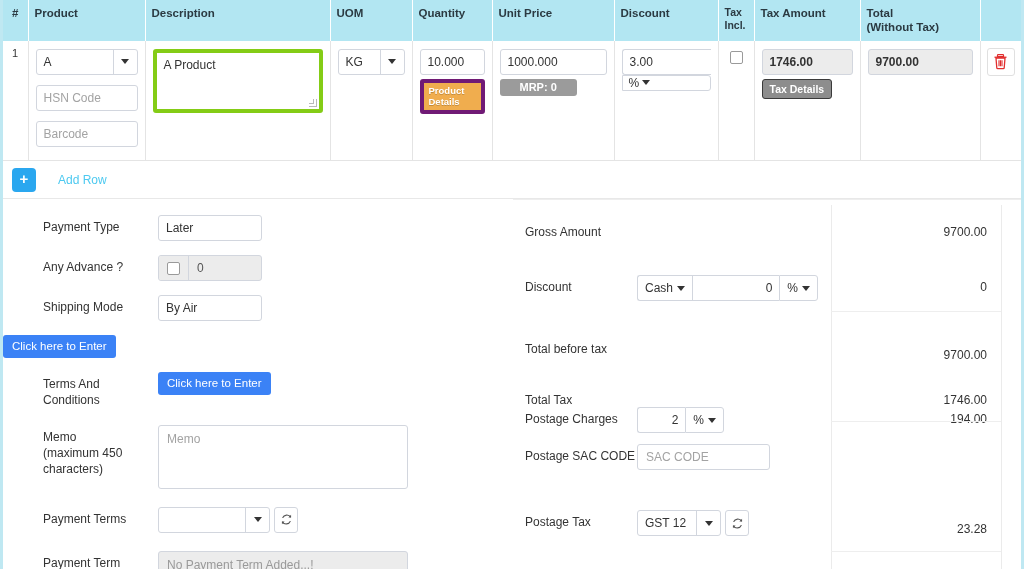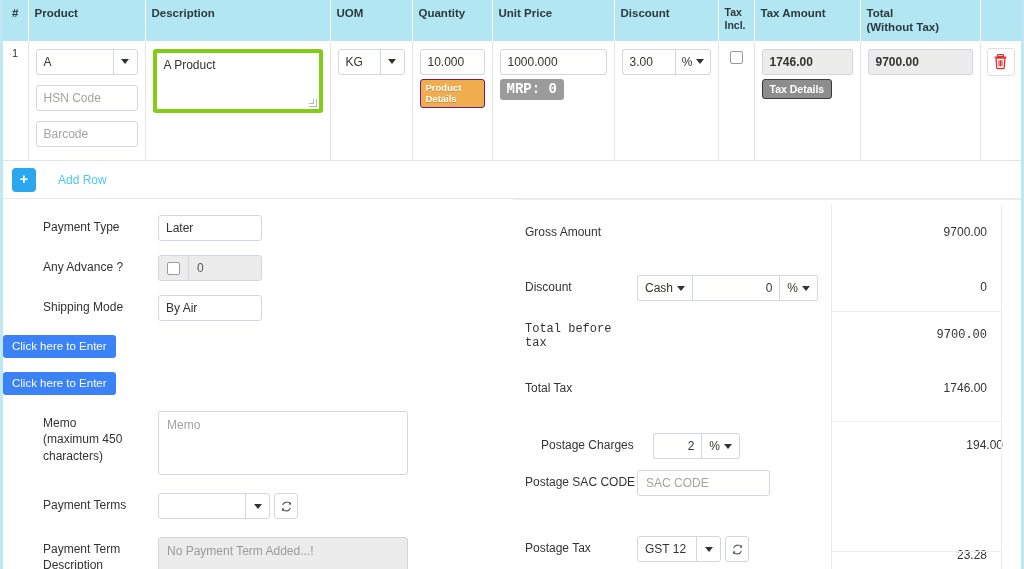--- a/index.html
+++ b/index.html
@@ -103,25 +103,25 @@
   }
   .ta .resize::before {
     content:""; position:absolute; right: 2px; bottom: 2px; width: 4px; height: 4px;
     border-right: 1px solid #b9b9b9; border-bottom: 1px solid #b9b9b9;
   }
 
   .badge {
     display: inline-block; font-size: 9.5px; font-weight: bold; color: #fff;
     padding: 2px 5px; border-radius: 3px; line-height: 1.2; margin-top: 4px;
   }
-  .badge.orange { background: #f0ad4e; border: 1px solid #701a75; color:#fff; text-shadow:0 1px 0 rgba(0,0,0,.2); }
-  .badge.gray   { background: #9b9b9b; font-size: 14px; padding: 2px 7px; font-family: Liberation Mono, monospace; }
+  .badge.orange { background: #f0ad4e; border: 4px solid #701a75; color:#fff; text-shadow:0 1px 0 rgba(0,0,0,.2); }
+  .badge.gray   { background: #9b9b9b; font-size: 11px; padding: 2px 20px; }
   .badge.dark   { background: #8d8d8d; border: 1px solid #3a3a3a; font-size: 10.5px; padding: 3px 7px; }
 
-  .disc-group { display: flex; align-items: stretch; height: 26px; }
+  .disc-group { display: flex; align-items: stretch; height: 26px; flex-direction: column; }
   .disc-group .num {
     border: 1px solid #d2d6de; border-right: none; border-radius: 3px 0 0 3px;
     padding: 0 7px; line-height: 24px; font-size: 12px; flex: 1; background: #fff;
   }
   .disc-group .pct {
     border: 1px solid #d2d6de; border-radius: 0 3px 3px 0;
     display: flex; align-items: center; gap: 3px; padding: 0 6px; background: #fff;
     font-size: 12px;
   }
 
@@ -370,20 +370,21 @@
         </div>
       </div>
 
       <div class="frow">
         <div class="fctl">
           <span class="btn-blue">Click here to Enter</span>
         </div>
       </div>
 
       <div class="frow" style="margin-bottom:16px;">
+        <div class="flabel">Terms And Conditions</div>
         <div class="fctl">
           <span class="btn-blue">Click here to Enter</span>
         </div>
       </div>
 
       <div class="frow" style="margin-bottom:18px;">
         <div class="flabel">
           <span>Memo</span><br>
           <span>(maximum 450 characters)</span>
         </div>
@@ -447,33 +448,33 @@
             <div class="seg mid numv" style="display:block; text-align:right; flex:1;">0</div>
             <div class="seg last">
               <span>%</span>
               <span class="caret"></span>
             </div>
           </div>
         </div>
         <div class="sval" style="padding-top:5px;">0</div>
       </div>
 
-      <div class="srow" style="margin-top:21px;font-family:Liberation Mono, monospace;">
+      <div class="srow" style="margin-top:41px;">
         <div class="slabel">Total before tax</div>
         <div class="sctl"></div>
         <div class="sval" style="padding-top:6px;">9700.00</div>
       </div>
 
       <div class="srow" style="margin-top:31px;">
         <div class="slabel">Total Tax</div>
         <div class="sctl"></div>
         <div class="sval">1746.00</div>
       </div>
 
-      <div class="srow" style="margin-top:38px;justify-content:flex-end;">
+      <div class="srow" style="">
         <div class="slabel" style="padding-top:5px;">Postage Charges</div>
         <div class="sctl">
           <div class="ig" style="width:87px;">
             <div class="seg first numv" style="display:block; text-align:right; flex:1;">2</div>
             <div class="seg last">
               <span>%</span>
               <span class="caret"></span>
             </div>
           </div>
         </div>

